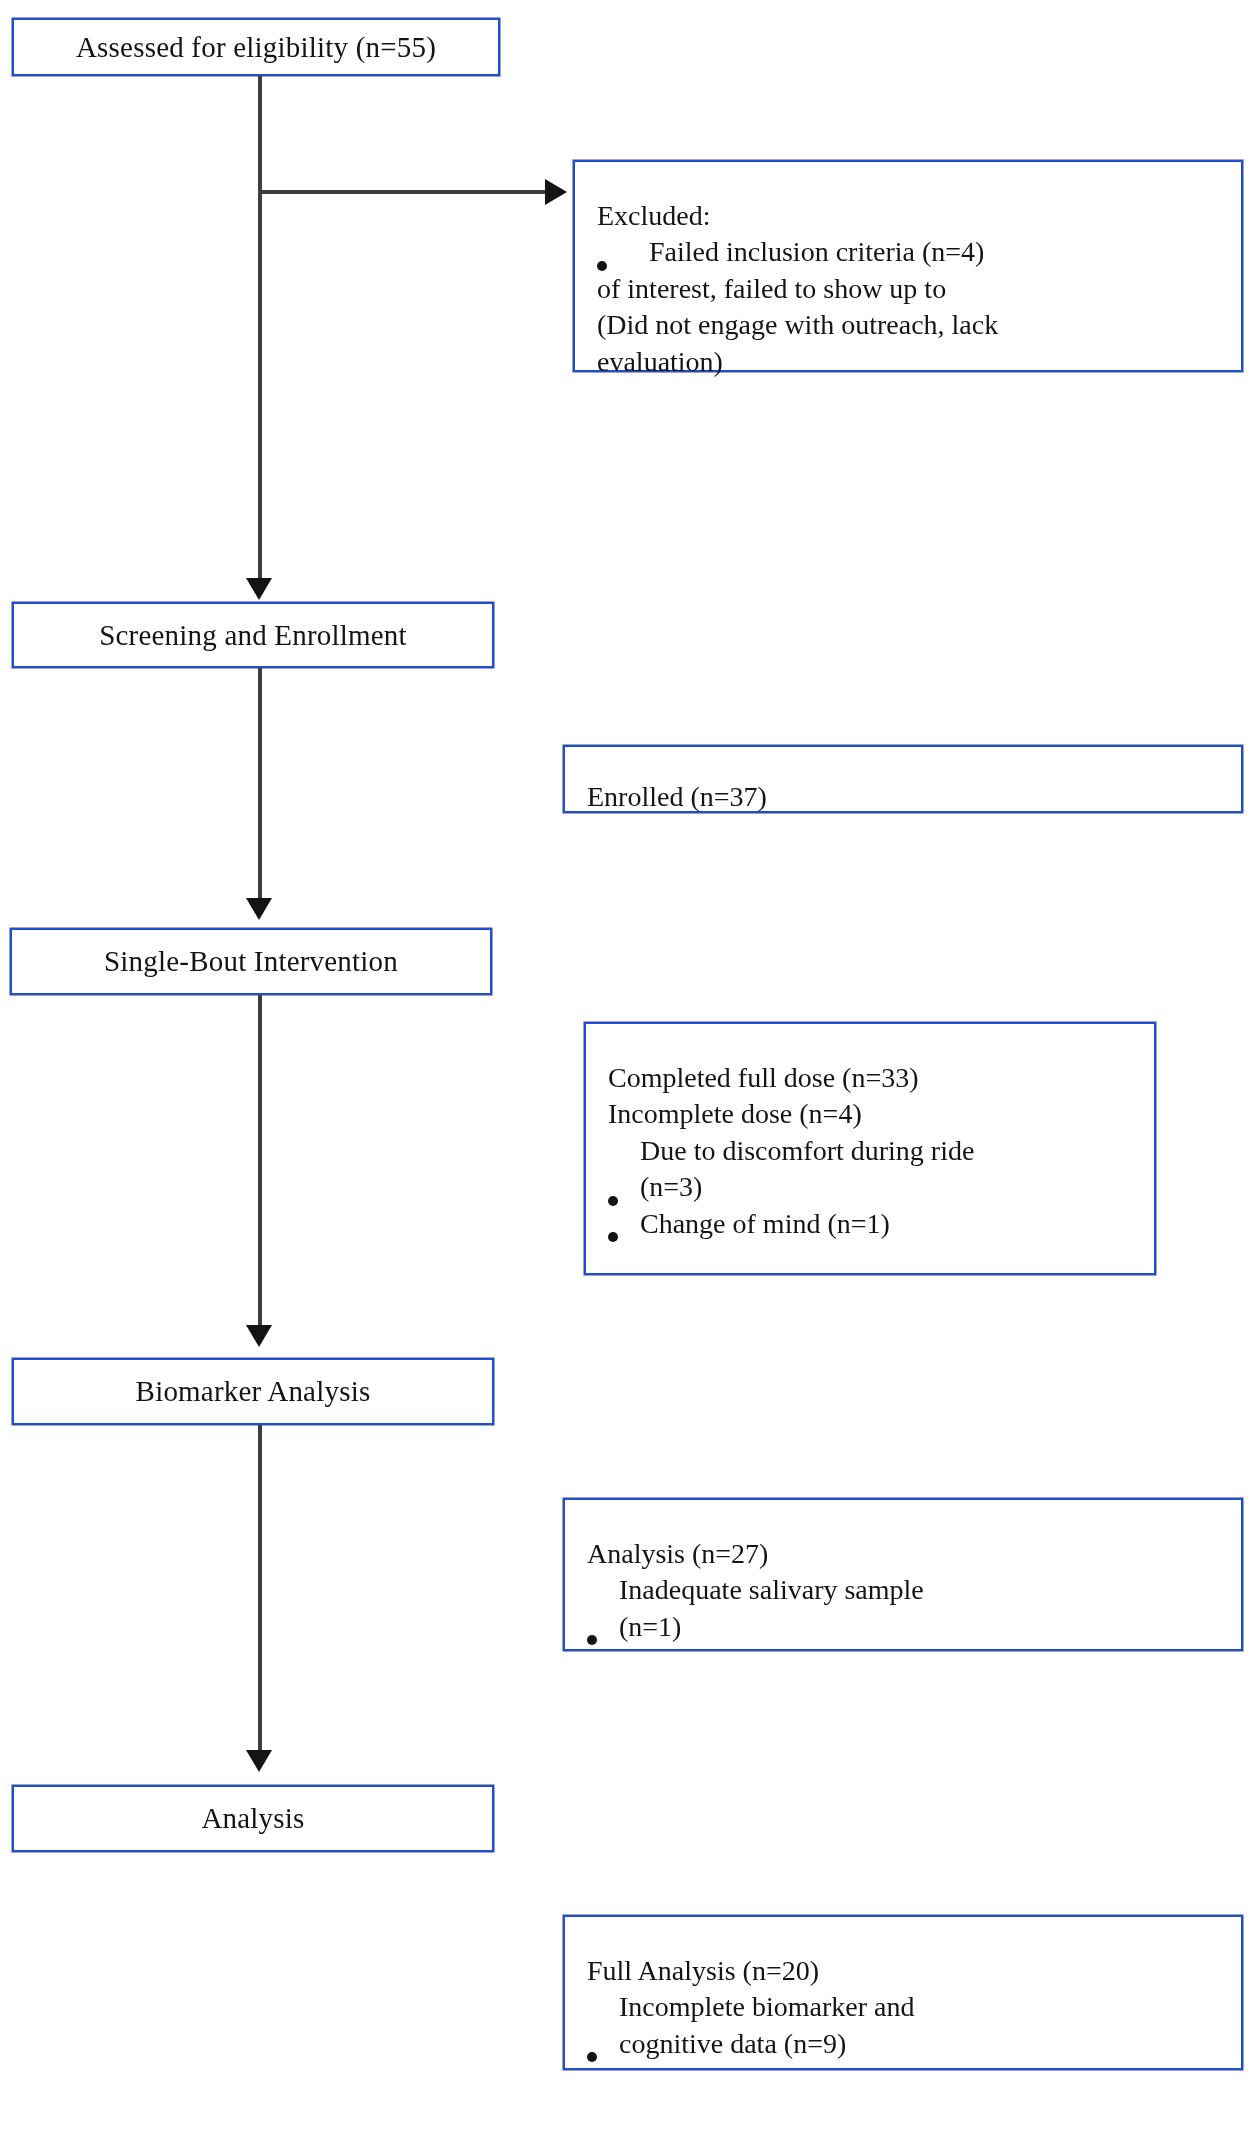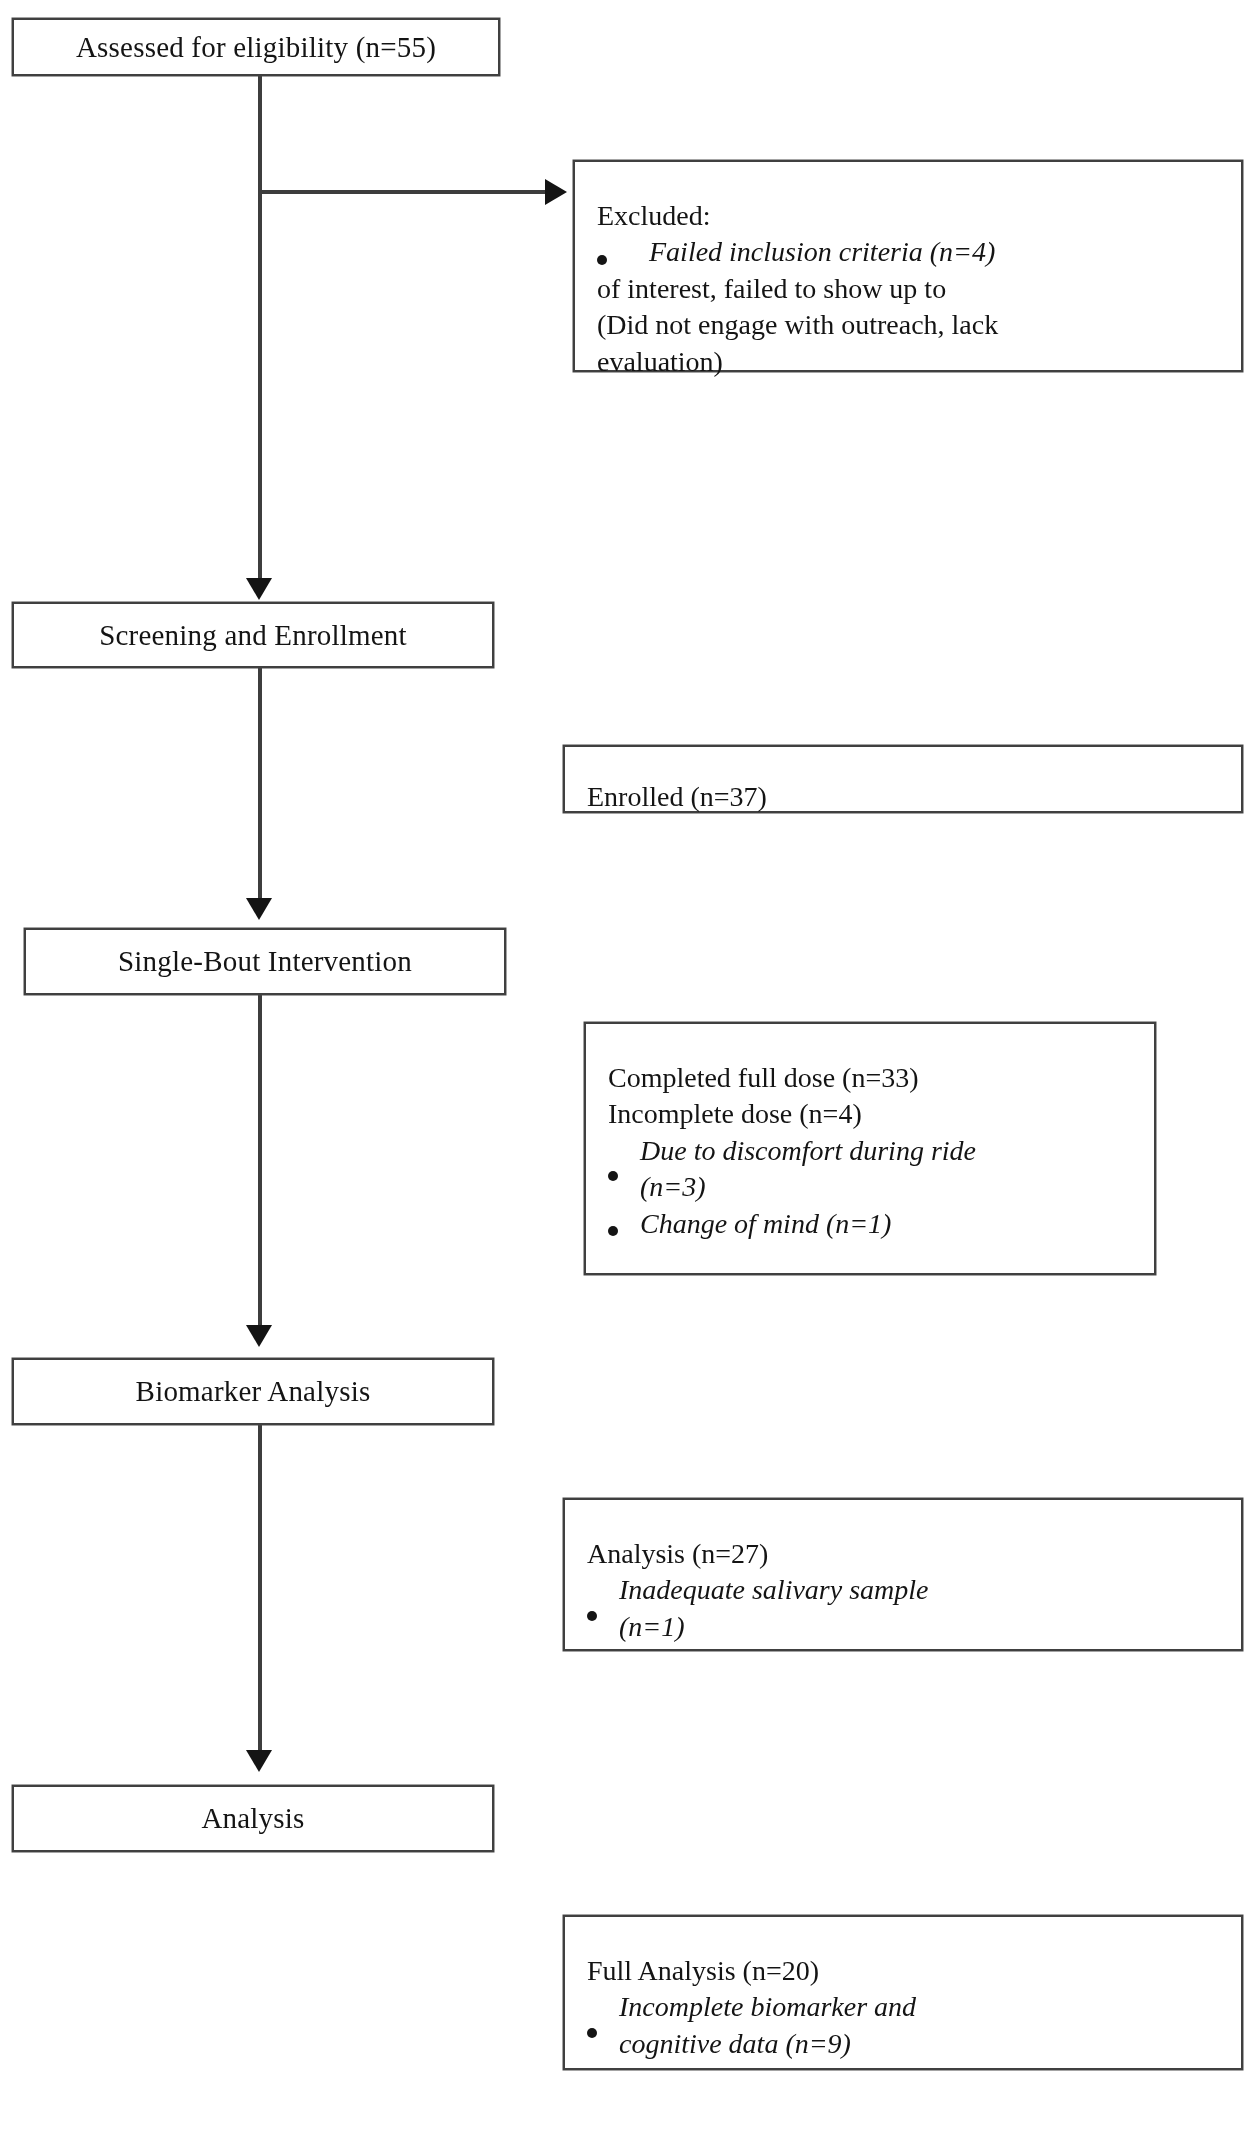--- a/index.html
+++ b/index.html
@@ -22,21 +22,21 @@
     top: 0;
     width: 1258px;
     height: 2129px;
   }
 
   
   .node {
     position: absolute;
     box-sizing: border-box;
     background: #ffffff;
-    border: 2px solid #404040;
+    border: 2px solid #1d4ed8;
     box-shadow: 0 0 0 0.5px #4a4a4a;
   }
   .node-center {
     display: flex;
     align-items: center;
     justify-content: center;
     text-align: center;
   }
   .node-left {
     display: block;
@@ -56,22 +56,21 @@
   }
   .line {
     margin: 0;
     padding: 0;
     white-space: nowrap;
   }
 
   
   .bullet-row {
     display: flex;
-    align-items: center;
-    font-style: italic;
+    align-items: flex-end;
   }
   .bullet-dot {
     flex: 0 0 auto;
     width: 10px;
     height: 10px;
     border-radius: 50%;
     background: #141414;
     margin-top: 14px;
     margin-right: 10px;
   }
@@ -147,21 +146,21 @@
   <div class="node node-center" style="left:12px; top:602px; width:482px; height:66px;">
     <div class="node-title">Screening and Enrollment</div>
   </div>
 
   <div class="node node-left" style="left:563px; top:745px; width:680px; height:68px;">
     <div class="node-body" style="padding-top:16px;">
       <div class="line">Enrolled (n=37)</div>
     </div>
   </div>
 
-  <div class="node node-center" style="left:24px; top:928px; width:482px; height:67px;">
+  <div class="node node-center" style="left:10px; top:928px; width:482px; height:67px;">
     <div class="node-title">Single-Bout Intervention</div>
   </div>
 
   <div class="node node-left" style="left:584px; top:1022px; width:572px; height:253px;">
     <div class="node-body">
       <div class="line">Completed full dose (n=33)</div>
       <div class="line">Incomplete dose (n=4)</div>
       <div class="bullet-row indent-narrow">
         <span class="bullet-dot"></span>
         <span class="bullet-text">

